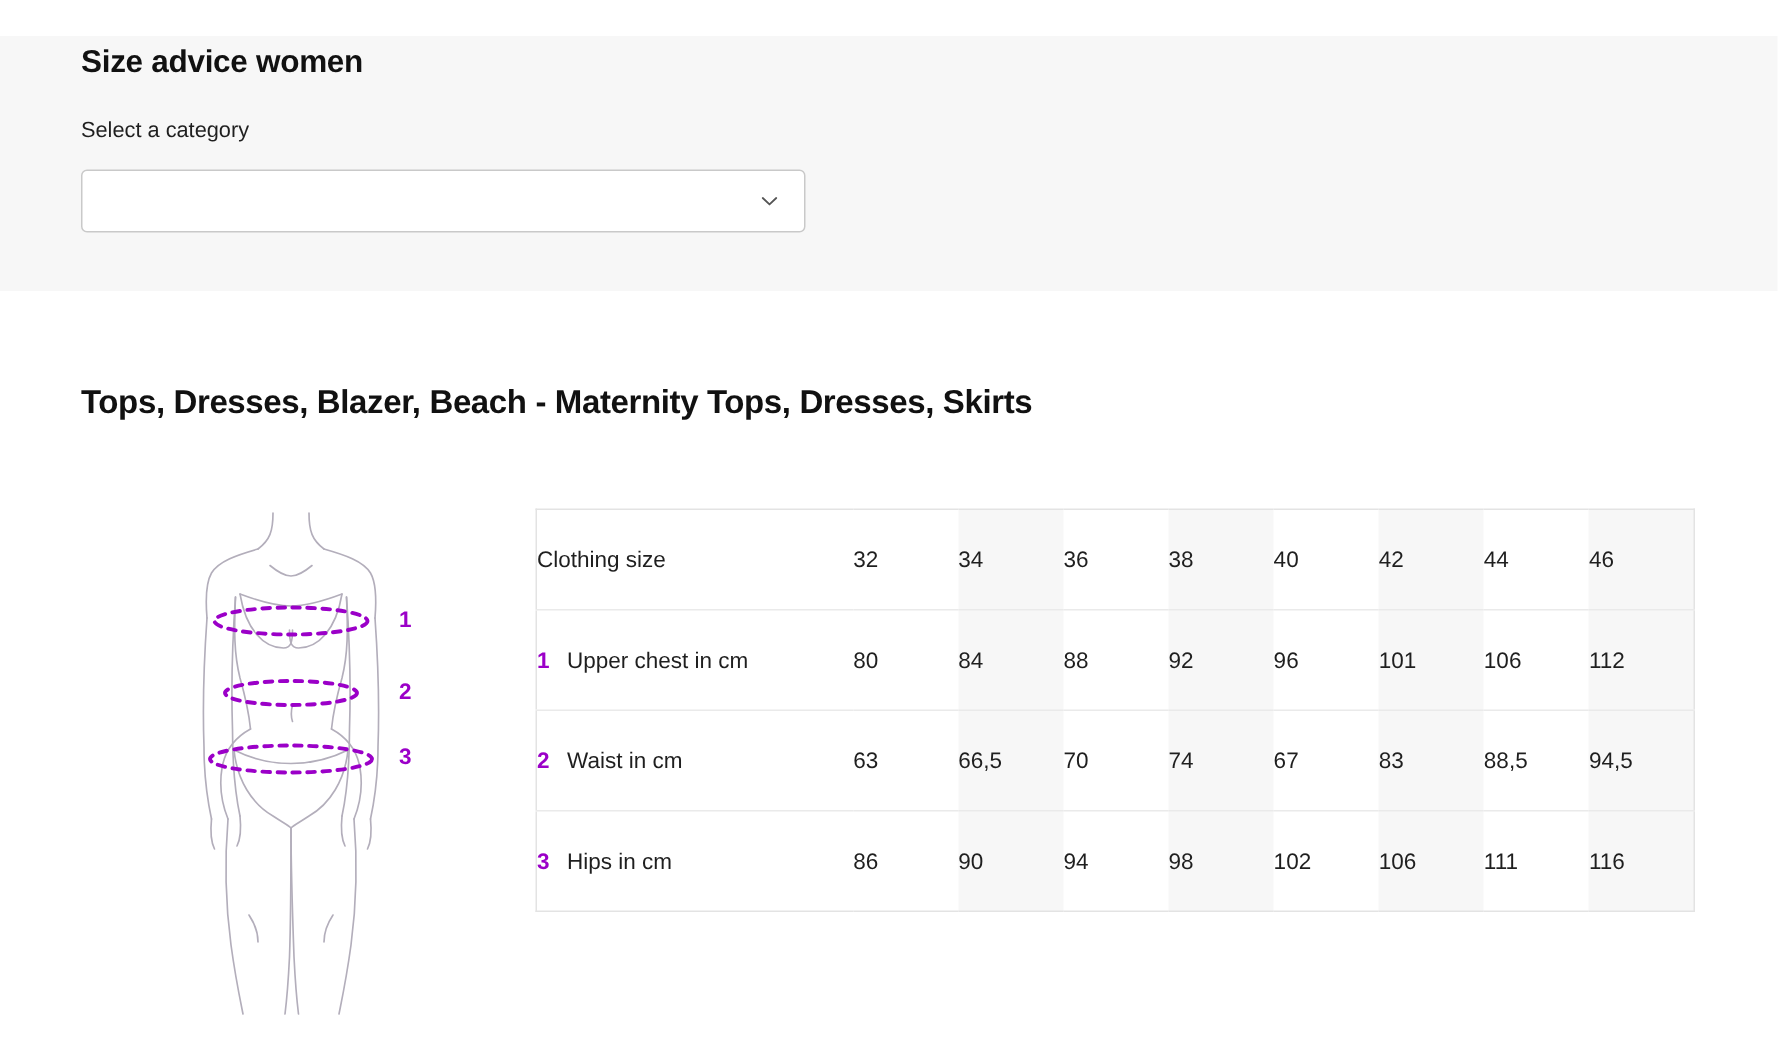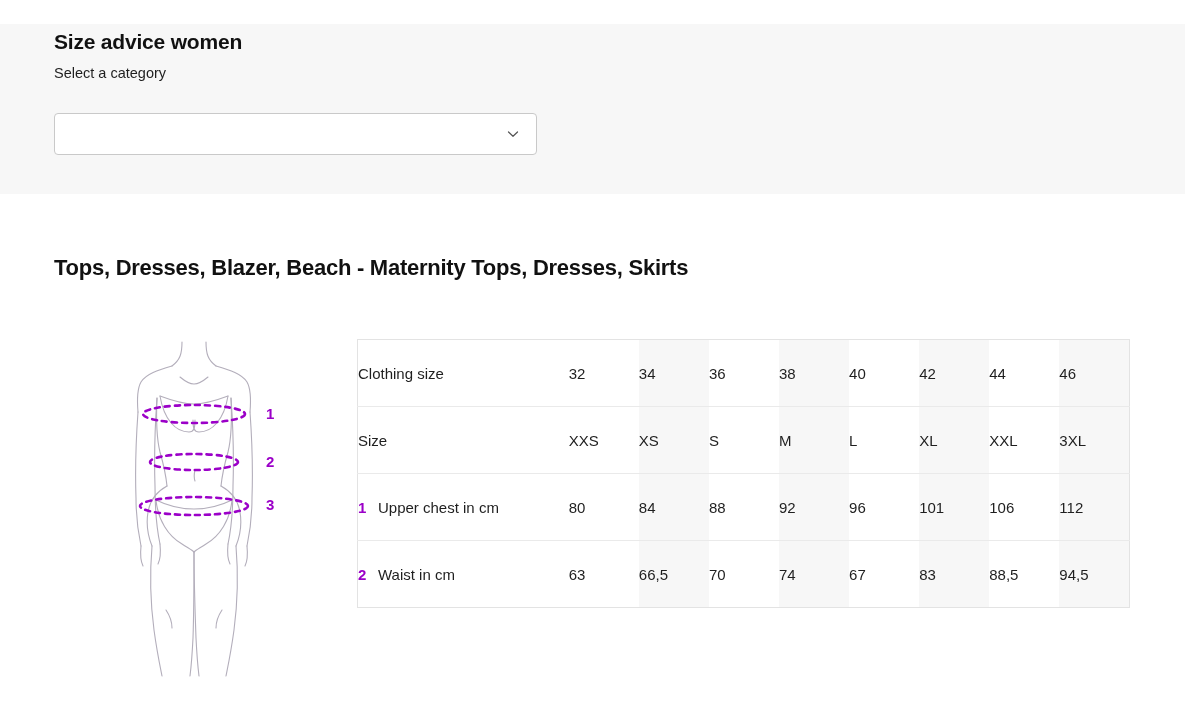--- a/index.html
+++ b/index.html
@@ -27,21 +27,21 @@
   .page-title {
     position: absolute;
     left: 54px; top: 6px;
     font-size: 21px;
     font-weight: bold;
     letter-spacing: -0.2px;
     color: #111111;
   }
   .select-label {
     position: absolute;
-    left: 54px; top: 41px;
+    left: 54px; top: 55px;
     font-size: 14.5px;
     font-weight: normal;
     color: #1f1f1f;
   }
   .select-box {
     position: absolute;
     left: 54px; top: 89px;
     width: 483px;
     height: 42px;
     background: #ffffff;
@@ -242,31 +242,20 @@
         <td class="cell-data">32</td>
         <td class="cell-data shaded">34</td>
         <td class="cell-data">36</td>
         <td class="cell-data shaded">38</td>
         <td class="cell-data">40</td>
         <td class="cell-data shaded">42</td>
         <td class="cell-data">44</td>
         <td class="cell-data shaded">46</td>
       </tr>
       <tr>
-        <th class="cell-label"><span>Size</span></th>
-        <td class="cell-data">XXS</td>
-        <td class="cell-data shaded">XS</td>
-        <td class="cell-data">S</td>
-        <td class="cell-data shaded">M</td>
-        <td class="cell-data">L</td>
-        <td class="cell-data shaded">XL</td>
-        <td class="cell-data">XXL</td>
-        <td class="cell-data shaded">3XL</td>
-      </tr>
-      <tr>
         <th class="cell-label"><span class="num">1</span><span>Upper chest in cm</span></th>
         <td class="cell-data">80</td>
         <td class="cell-data shaded">84</td>
         <td class="cell-data">88</td>
         <td class="cell-data shaded">92</td>
         <td class="cell-data">96</td>
         <td class="cell-data shaded">101</td>
         <td class="cell-data">106</td>
         <td class="cell-data shaded">112</td>
       </tr>
@@ -274,14 +263,25 @@
         <th class="cell-label"><span class="num">2</span><span>Waist in cm</span></th>
         <td class="cell-data">63</td>
         <td class="cell-data shaded">66,5</td>
         <td class="cell-data">70</td>
         <td class="cell-data shaded">74</td>
         <td class="cell-data">67</td>
         <td class="cell-data shaded">83</td>
         <td class="cell-data">88,5</td>
         <td class="cell-data shaded">94,5</td>
       </tr>
+      <tr>
+        <th class="cell-label"><span class="num">3</span><span>Hips in cm</span></th>
+        <td class="cell-data">86</td>
+        <td class="cell-data shaded">90</td>
+        <td class="cell-data">94</td>
+        <td class="cell-data shaded">98</td>
+        <td class="cell-data">102</td>
+        <td class="cell-data shaded">106</td>
+        <td class="cell-data">111</td>
+        <td class="cell-data shaded">116</td>
+      </tr>
     </tbody>
 </table>
 
 </body></html>

